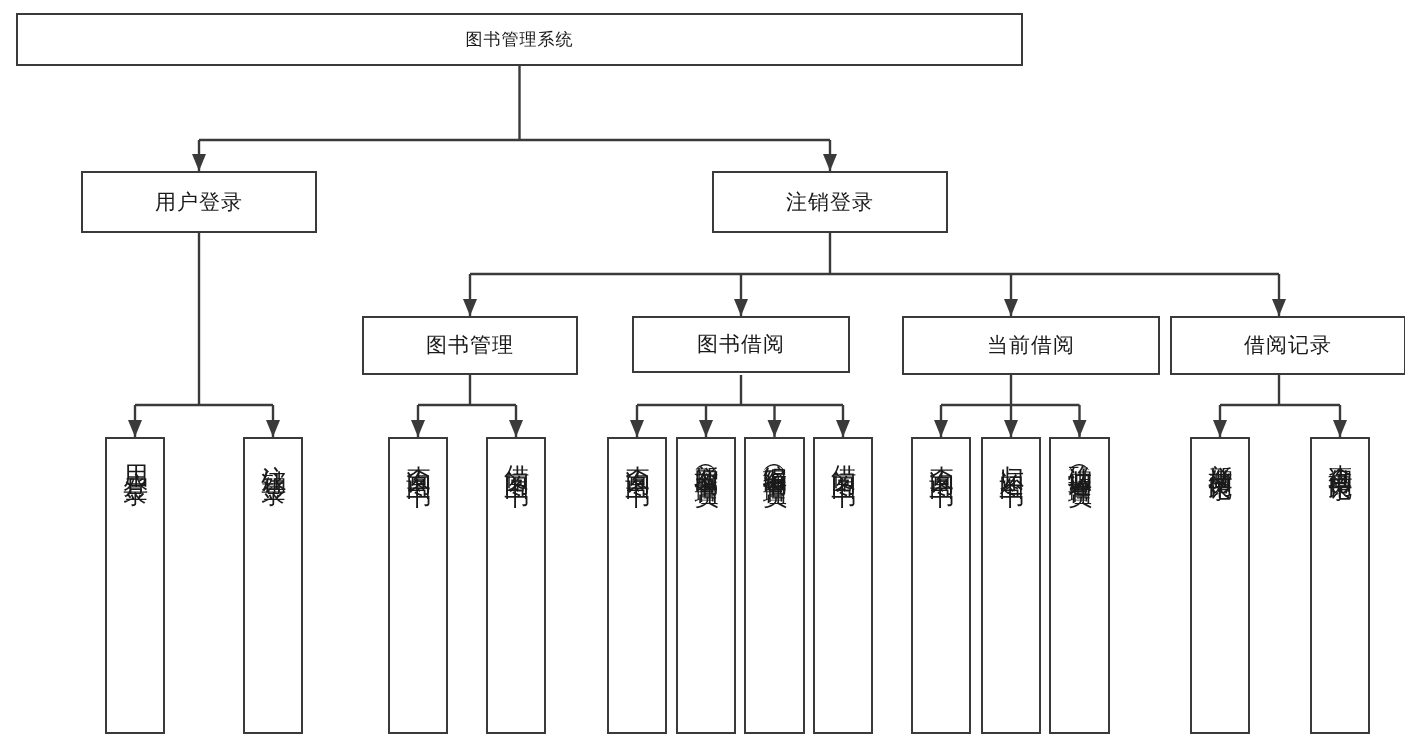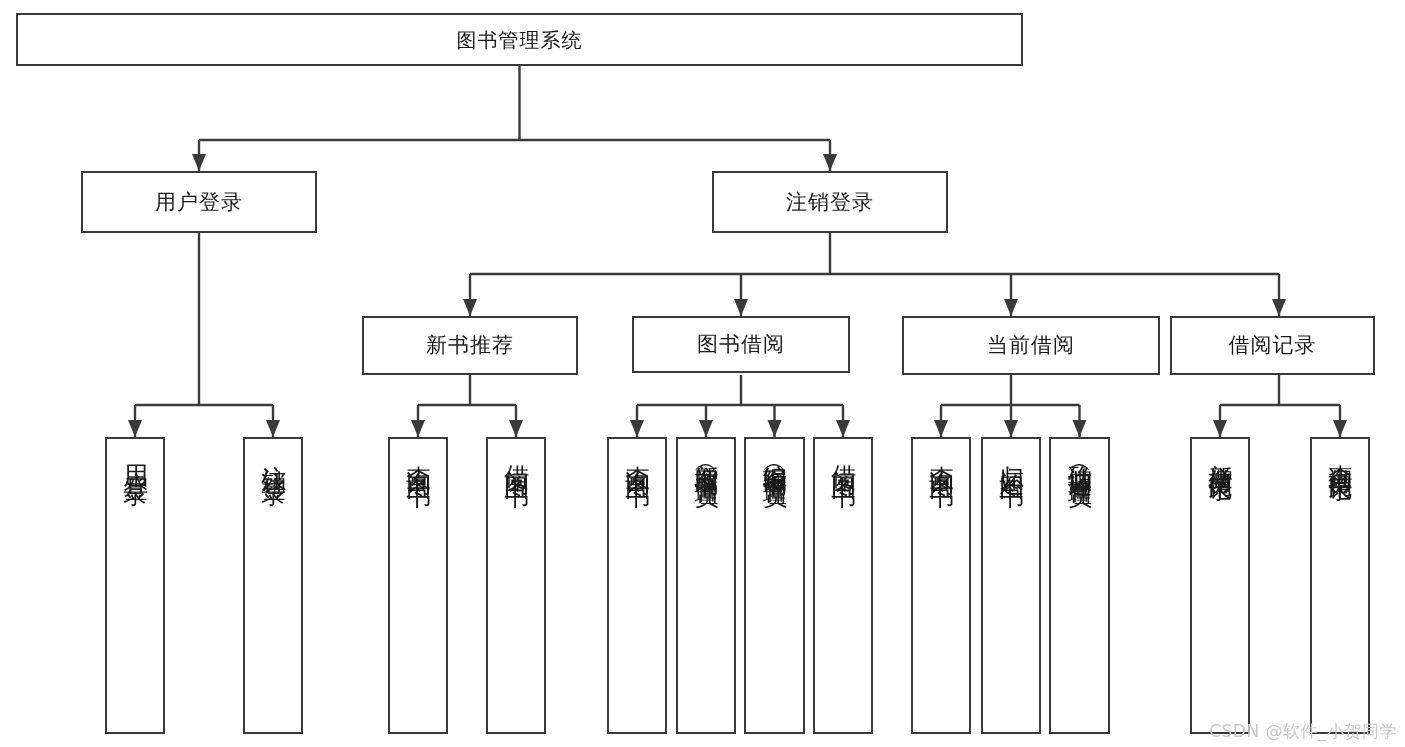--- a/index.html
+++ b/index.html
@@ -17,21 +17,21 @@
     background:#ffffff;border:2px solid #3a3a3a;
     display:flex;align-items:center;justify-content:center;
     text-align:center;
   }
   .node.level-0{border-width:2px;}
   .node .label{
     display:block;line-height:1.0;white-space:nowrap;
     font-family:"DejaVu Sans","Liberation Sans",sans-serif;
   }
   .node.horiz .label{font-size:21px;letter-spacing:1px;}
-  .node.level-0 .label{font-size:20px;}
+  .node.level-0 .label{font-size:17px;}
 
   
   .node.vert{align-items:flex-start;justify-content:center;padding-top:6px;}
   .node.vert .label{
     writing-mode:vertical-rl;text-orientation:upright;
     font-size:25px;line-height:1.05;letter-spacing:6px;
     white-space:nowrap;
   }
   .node.vert.tall-text .label{font-size:24px;letter-spacing:3px;}
 
@@ -110,29 +110,29 @@
       <div class="node level-0 horiz" style="left: 16px; top: 13px; width: 1007px; height: 53px;">
         <span class="label">图书管理系统</span>
       </div>
       <div class="node level-1 horiz" style="left: 81px; top: 171px; width: 236px; height: 62px;">
         <span class="label">用户登录</span>
       </div>
       <div class="node level-1 horiz" style="left: 712px; top: 171px; width: 236px; height: 62px;">
         <span class="label">注销登录</span>
       </div>
       <div class="node level-2 horiz" style="left: 362px; top: 316px; width: 216px; height: 59px;">
-        <span class="label">新书推荐</span>
+        <span class="label">图书管理</span>
       </div>
       <div class="node level-2 horiz" style="left: 632px; top: 316px; width: 218px; height: 57px;">
         <span class="label">图书借阅</span>
       </div>
       <div class="node level-2 horiz" style="left: 902px; top: 316px; width: 258px; height: 59px;">
         <span class="label">当前借阅</span>
       </div>
-      <div class="node level-2 horiz" style="left: 1170px; top: 316px; width: 205px; height: 59px;">
+      <div class="node level-2 horiz" style="left: 1170px; top: 316px; width: 236px; height: 59px;">
         <span class="label">借阅记录</span>
       </div>
       <div class="node level-3 vert" style="left: 105px; top: 437px; width: 60px; height: 297px;">
         <span class="label">用户登录</span>
       </div>
       <div class="node level-3 vert" style="left: 243px; top: 437px; width: 60px; height: 297px;">
         <span class="label">注销登录</span>
       </div>
       <div class="node level-3 vert" style="left: 388px; top: 437px; width: 60px; height: 297px;">
         <span class="label">查询图书</span>
@@ -161,14 +161,13 @@
       <div class="node level-3 vert tall-text" style="left: 1049px; top: 437px; width: 61px; height: 297px;">
         <span class="label">确认归还（管理员）</span>
       </div>
       <div class="node level-3 vert tall-text" style="left: 1190px; top: 437px; width: 60px; height: 297px;">
         <span class="label">新增借阅记录</span>
       </div>
       <div class="node level-3 vert tall-text" style="left: 1310px; top: 437px; width: 60px; height: 297px;">
         <span class="label">查询借阅记录</span>
       </div>
     </div>
-  <div id="watermark">CSDN @软件_小贺同学</div>
 </div>
 
 </body></html>

